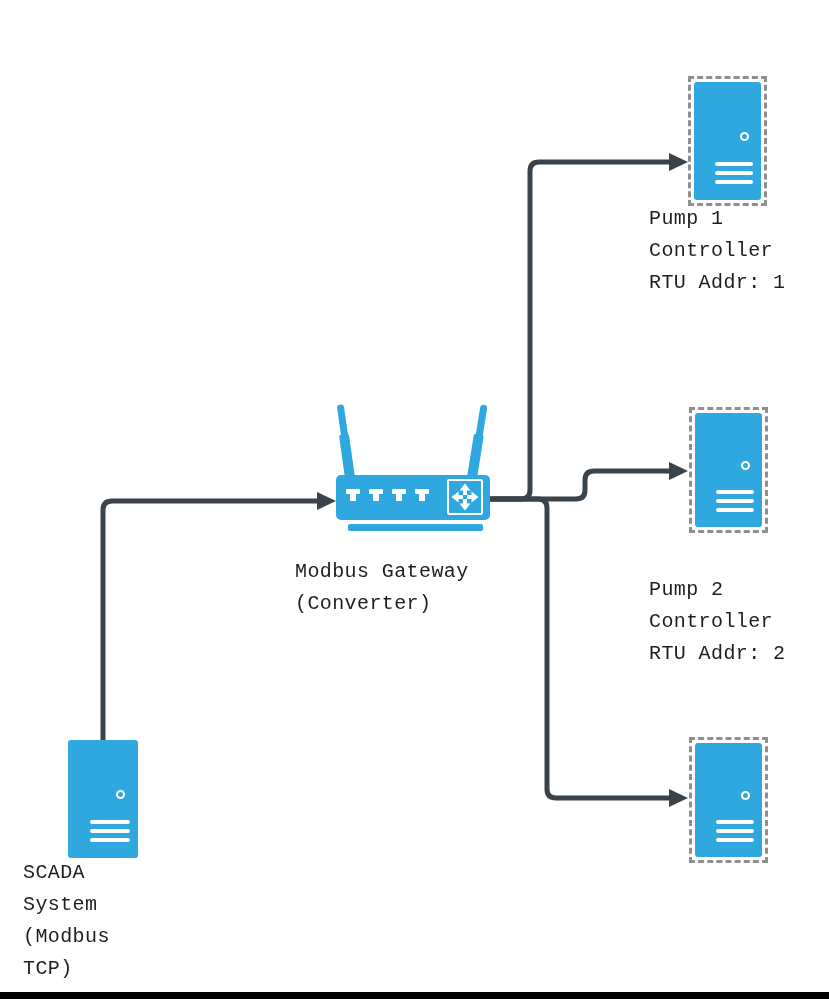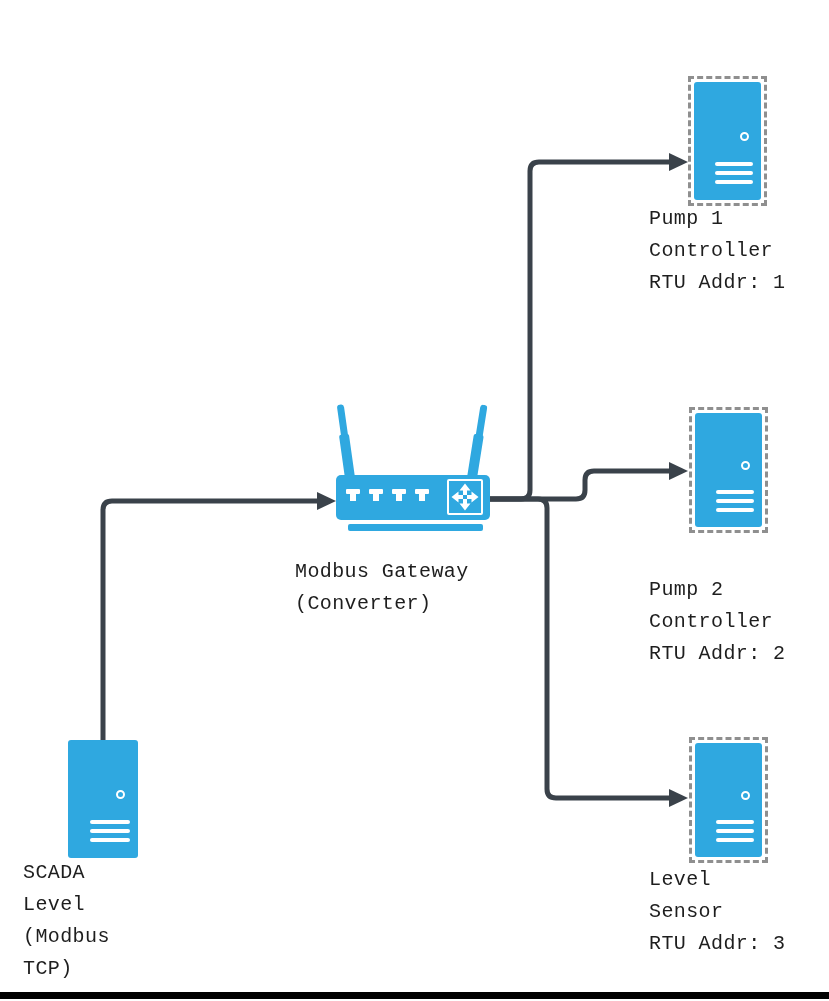--- a/index.html
+++ b/index.html
@@ -75,21 +75,21 @@
 
   <div class="server-icon" style="left:68px;top:740px;width:70px;height:118px;">
     <span class="led"></span>
     <span class="vents">
         <i></i>
         <i></i>
         <i></i>
       </span>
   </div>
   <div class="node-label" style="left:23px;top:857px;">SCADA
-Level
+System
 (Modbus
 TCP)</div>
 
   <div>
     <div class="antenna left">
       <span class="antenna-tip"></span>
     </div>
     <div class="antenna right">
       <span class="antenna-tip"></span>
     </div>
@@ -145,18 +145,15 @@
   <div class="device-box" style="left:689px;top:737px;width:79px;height:126px;">
     <div class="server-icon">
       <span class="led"></span>
       <span class="vents">
           <i></i>
           <i></i>
           <i></i>
         </span>
     </div>
   </div>
-  <div class="node-label" style="left:649px;top:864px;">Level
-Sensor
-RTU Addr: 3</div>
 
   <div class="bottom-bar"></div>
 </div>
 
 </body></html>

